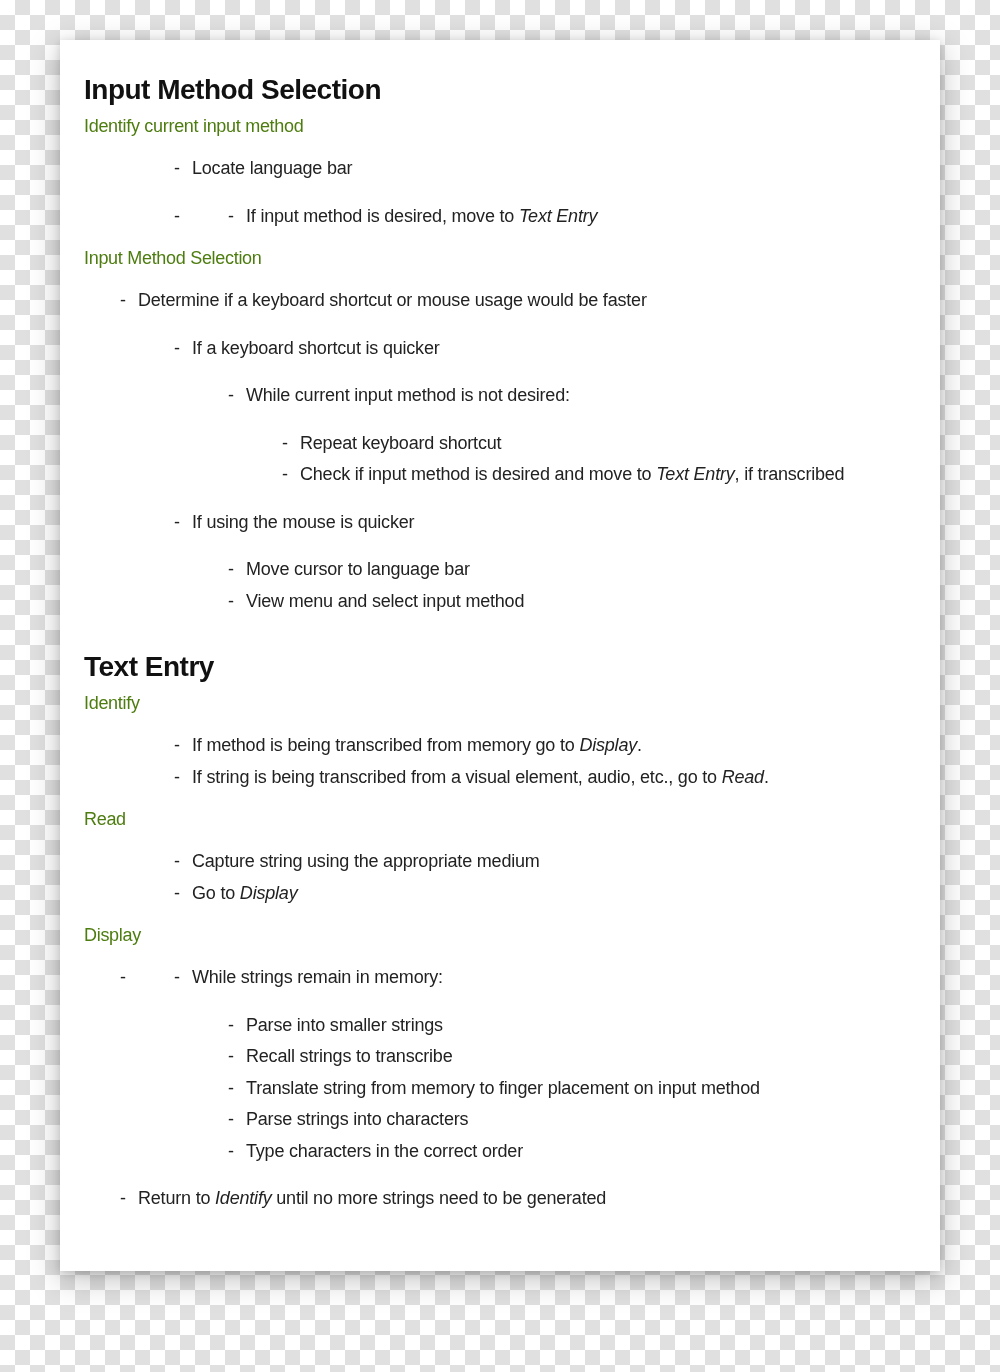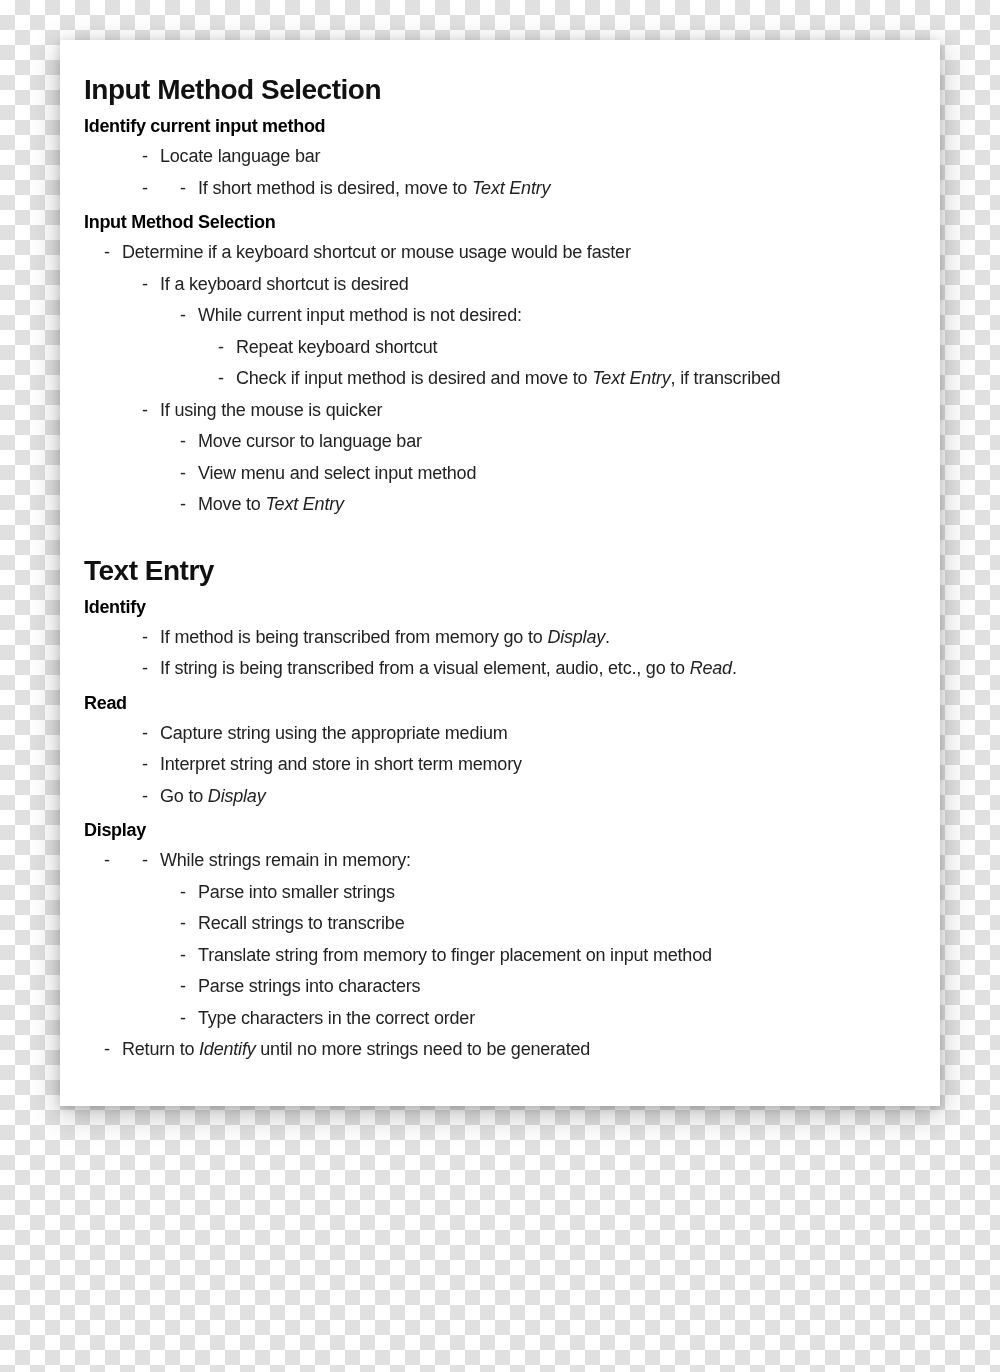--- a/index.html
+++ b/index.html
@@ -20,30 +20,30 @@
     }
     h2 {
       font-size: 28px;
       font-weight: 800;
       letter-spacing: -0.5px;
       margin: 6px 0 10px 0;
       color: #111;
     }
     h2.second { margin-top: 34px; }
     .subhead {
-      font-weight: 700;
+      font-weight: 400;
       font-size: 18px;
       margin: 8px 0 4px 0;
-      color: #000000;
+      color: #4d7c0f;
       letter-spacing: -0.3px;
     }
     ul {
       list-style: none;
       padding-left: 38px;
-      margin: 0;
+      margin: 16px;
     }
     ul ul { padding-left: 38px; }
     li {
       position: relative;
       font-size: 18px;
       line-height: 1.75;
       color: #222;
       letter-spacing: -0.2px;
     }
     li::before {
@@ -62,54 +62,51 @@
 
   <h2>Input Method Selection</h2>
 
   <div class="subhead">Identify current input method</div>
   <ul>
     <ul>
       <li>Locate language bar</li>
       <li>
         <ul>
           <li>
-            <span>If short method is desired, move to </span><em>Text Entry</em>
+            <span>If input method is desired, move to </span><em>Text Entry</em>
           </li>
         </ul>
       </li>
     </ul>
   </ul>
 
   <div class="subhead">Input Method Selection</div>
   <ul>
     <li>
       <span>Determine if a keyboard shortcut or mouse usage would be faster</span>
       <ul>
         <li>
-          <span>If a keyboard shortcut is desired</span>
+          <span>If a keyboard shortcut is quicker</span>
           <ul>
             <li>
               <span>While current input method is not desired:</span>
               <ul>
                 <li>Repeat keyboard shortcut</li>
                 <li>
                   <span>Check if input method is desired and move to </span><em>Text Entry</em><span>, if transcribed</span>
                 </li>
               </ul>
             </li>
           </ul>
         </li>
         <li>
           <span>If using the mouse is quicker</span>
           <ul>
             <li>Move cursor to language bar</li>
             <li>View menu and select input method</li>
-            <li>
-              <span>Move to </span><em>Text Entry</em>
-            </li>
           </ul>
         </li>
       </ul>
     </li>
   </ul>
 
   <h2 class="second">Text Entry</h2>
 
   <div class="subhead">Identify</div>
   <ul>
@@ -120,21 +117,20 @@
       <li>
         <span>If string is being transcribed from a visual element, audio, etc., go to </span><em>Read</em><span>.</span>
       </li>
     </ul>
   </ul>
 
   <div class="subhead">Read</div>
   <ul>
     <ul>
       <li>Capture string using the appropriate medium</li>
-      <li>Interpret string and store in short term memory</li>
       <li>
         <span>Go to </span><em>Display</em>
       </li>
     </ul>
   </ul>
 
   <div class="subhead">Display</div>
   <ul>
     <li>
       <ul>

